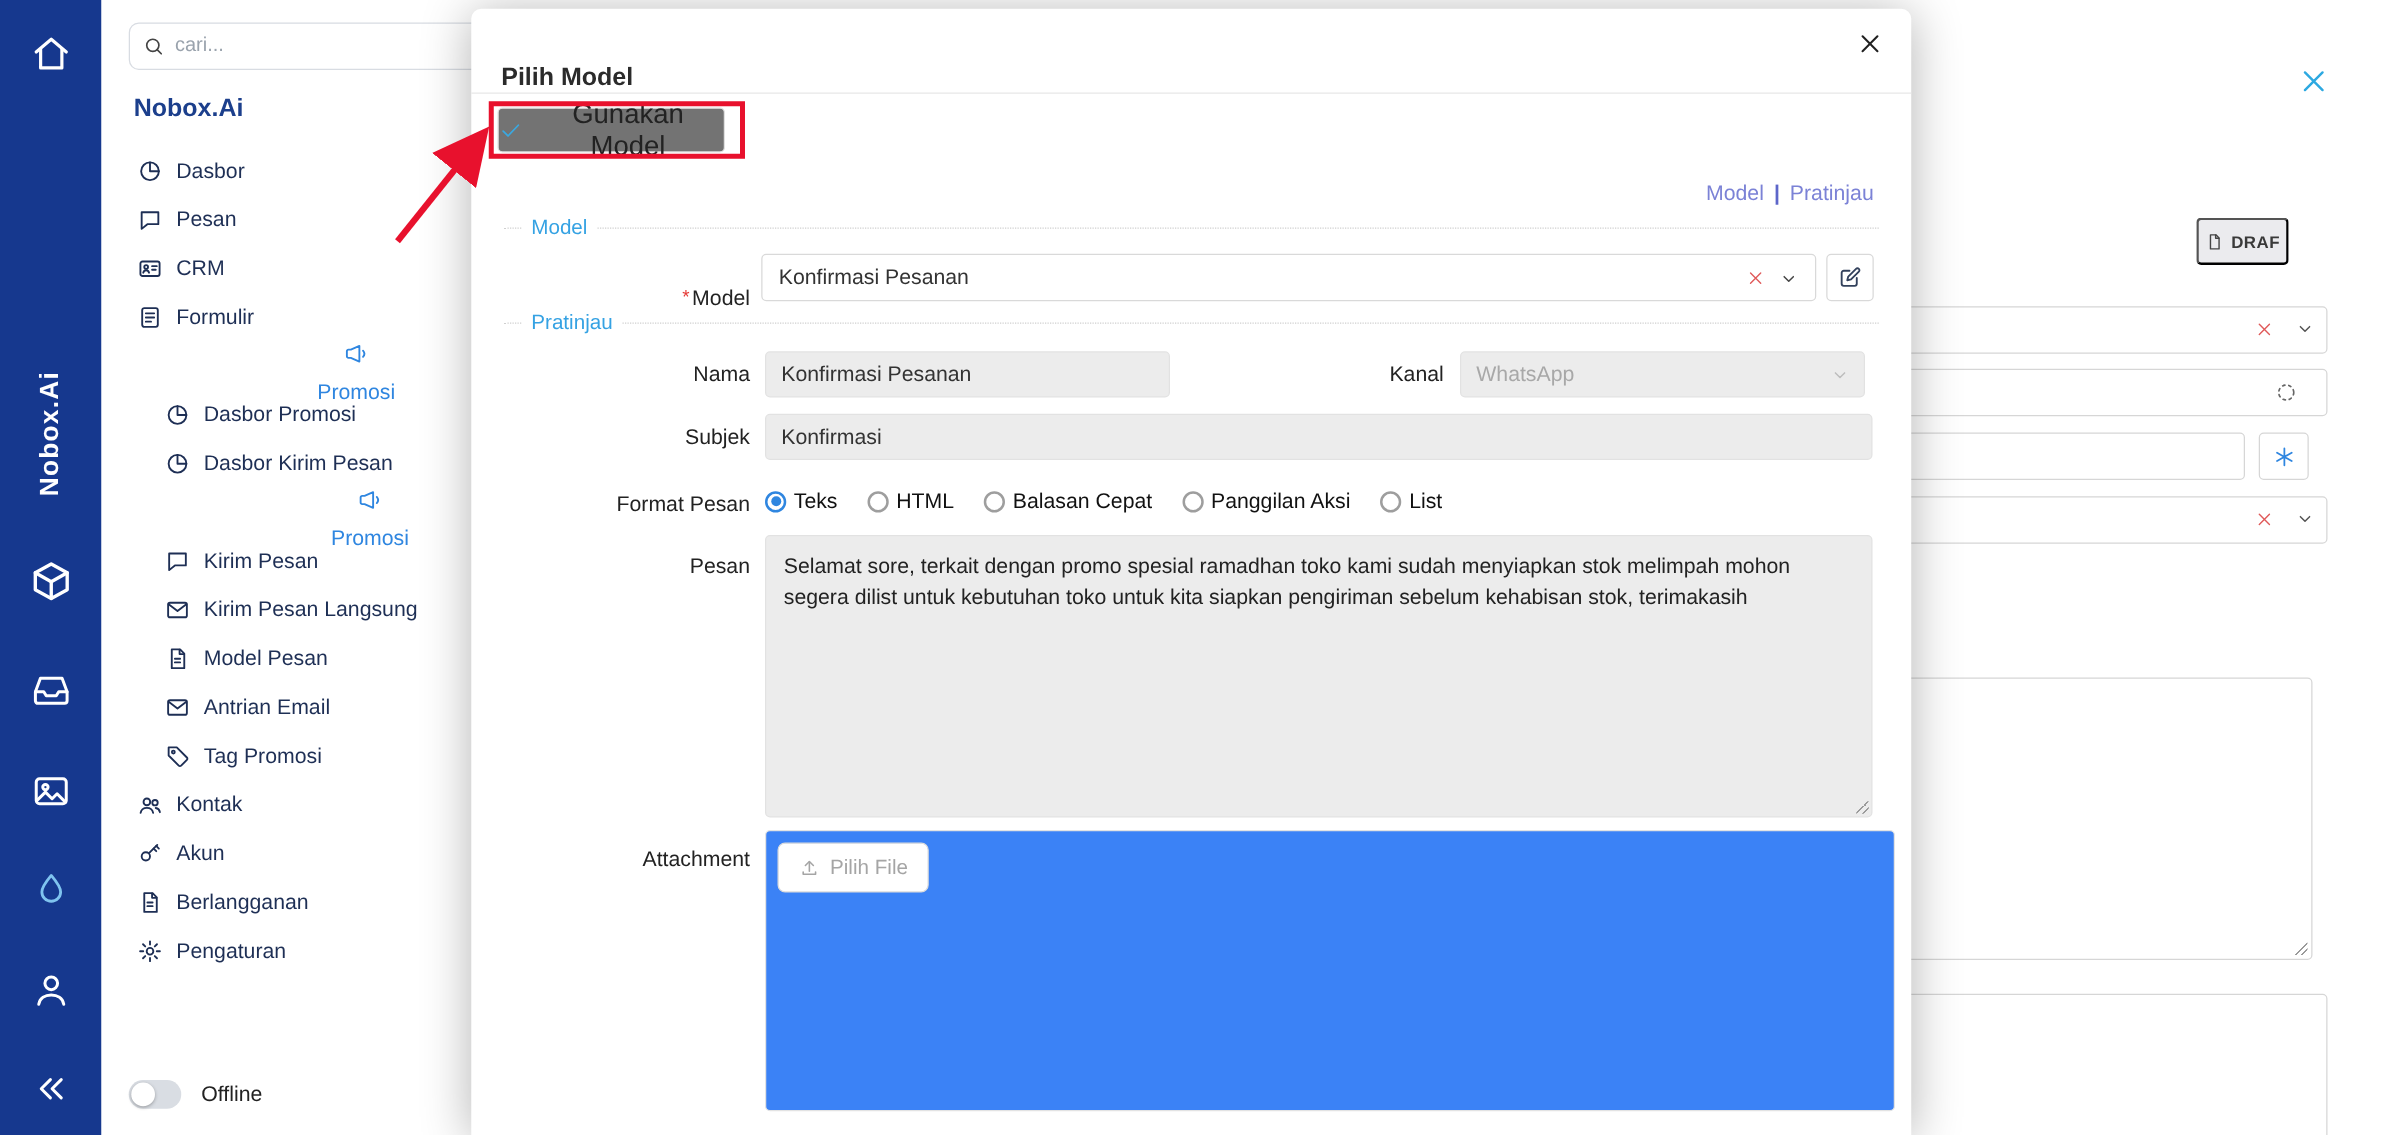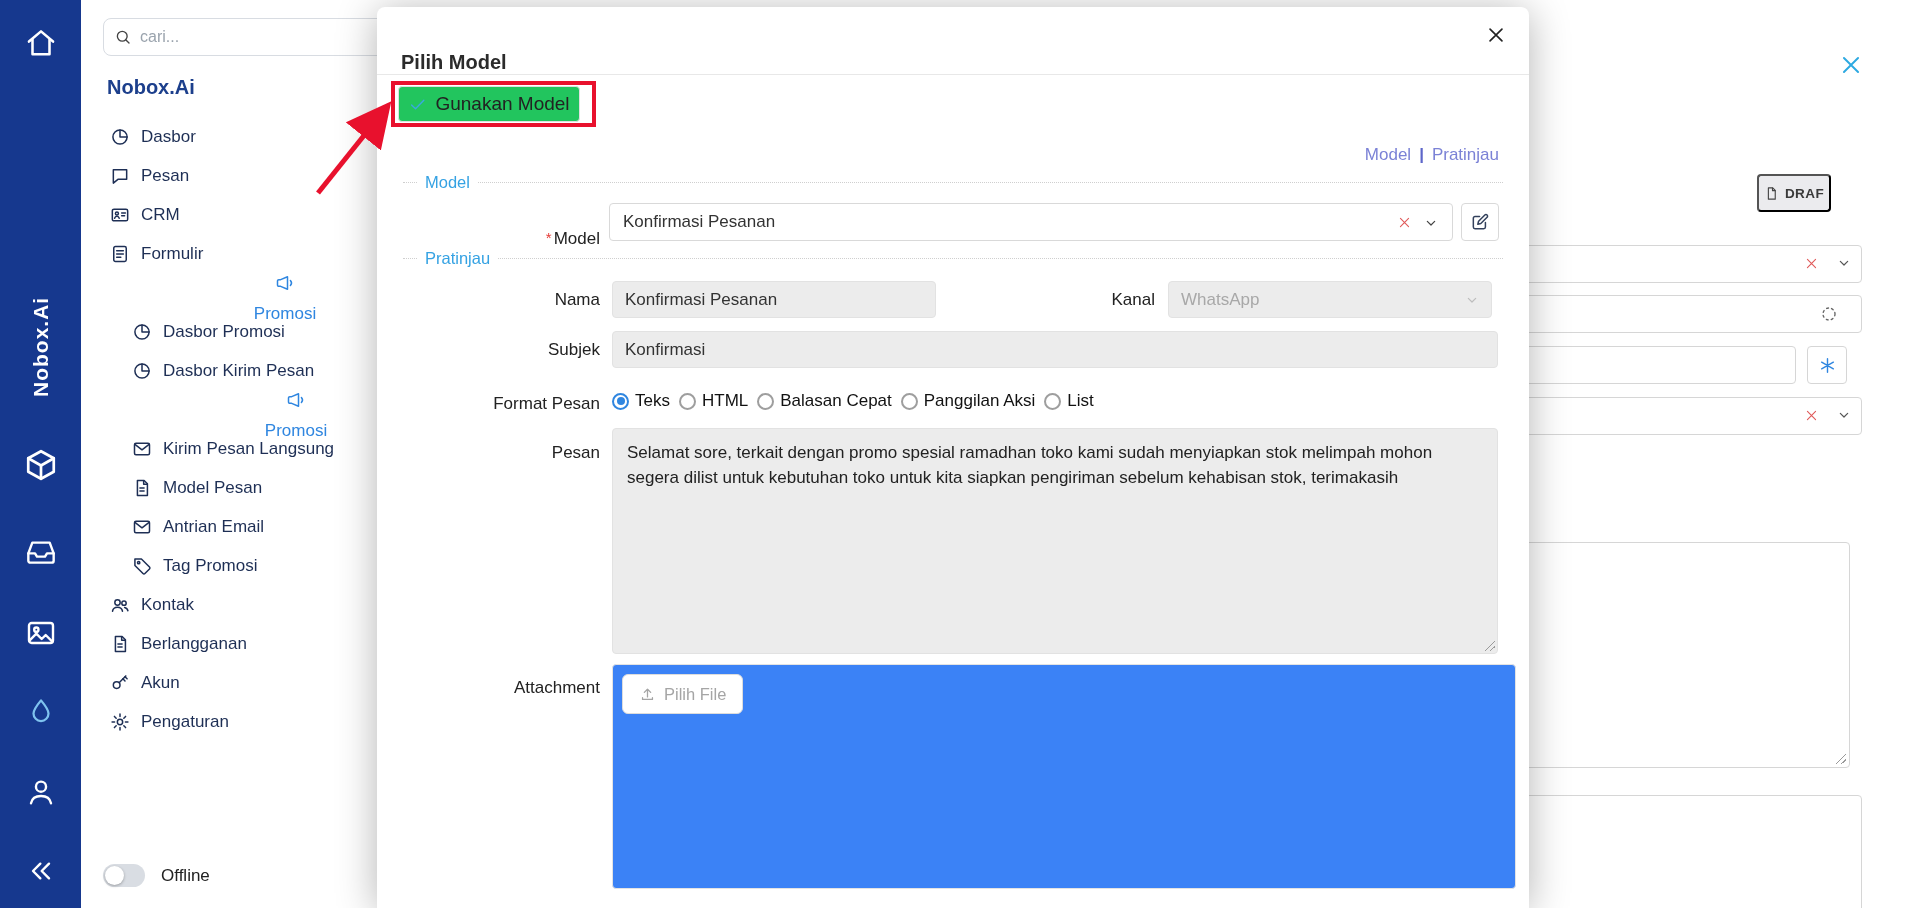--- a/index.html
+++ b/index.html
@@ -102,23 +102,23 @@
   }
   .modal-header {
     height:68px; border-bottom:1px solid #e8e8e8; display:flex; align-items:flex-end;
     padding:0 24px; position:relative;
   }
   .modal-title { font-size:20px; font-weight:600; color:#2b2b2b; }
   .modal-close { position:absolute; right:22px; top:17px; width:22px; height:22px; color:#222; cursor:pointer; }
 
   .use-model-btn {
     position:absolute; left:21px; top:79px; width:182px; height:36px;
-    background:#22c55e; border:1px solid #e0e0e0; border-radius:4px;
-    display:flex; align-items:center; justify-content:center; gap:8px;
-    font-size:19px; color:#222; cursor:pointer;
+    background:#737373; border:1px solid #e0e0e0; border-radius:4px;
+    display:flex; align-items:center; justify-content:space-between; gap:8px;
+    font-size:22px; color:#222; cursor:pointer;
   }
   .use-model-btn .chk { width:19px; height:19px; color:#3aa8e0; }
   .anno-rect {
     position:absolute; left:14px; top:74px; width:205px; height:46px;
     border:4px solid #e8112d; pointer-events:none; z-index:30;
   }
   .anno-arrow { position:absolute; left:300px; top:95px; width:110px; height:115px; z-index:50; pointer-events:none; }
 
   .tabs { position:absolute; right:30px; top:138px; font-size:17px; color:#7b82d6; display:flex; gap:8px; }
   .tabs .sep { color:#5d66c9; font-weight:bold; }
@@ -156,21 +156,21 @@
     position:absolute; height:37px; background:#ececec; border:1px solid #e2e2e2; border-radius:4px;
     font-size:17px; color:#333; padding:0 12px; font-family:"Liberation Sans", sans-serif; outline:none;
   }
   .kanal-select {
     position:absolute; left:791px; top:274px; width:324px; height:37px;
     background:#ececec; border:1px solid #e2e2e2; border-radius:4px;
     display:flex; align-items:center; padding:0 12px; font-size:17px; color:#a8a8a8;
   }
   .kanal-select .chev { position:absolute; right:11px; top:10px; width:16px; height:16px; color:#bdbdbd; }
 
-  .radio-group { position:absolute; left:235px; top:384px; display:flex; align-items:center; gap:9px; }
+  .radio-group { position:absolute; left:235px; top:384px; display:flex; align-items:center; gap:24px; }
   .radio { display:flex; align-items:center; gap:6px; cursor:pointer; font-size:17px; color:#111; }
   .rbtn {
     width:17px; height:17px; border-radius:50%; border:2px solid #9e9e9e; background:#fff;
     display:inline-block; position:relative; flex:0 0 auto;
   }
   .rbtn.on { border-color:#2f86e0; }
   .rbtn.on::after {
     content:""; position:absolute; left:2.5px; top:2.5px; width:8px; height:8px;
     border-radius:50%; background:#2f86e0;
   }
@@ -309,20 +309,28 @@
           <svg viewBox="0 0 24 24" fill="none" stroke="currentColor" stroke-width="1.8" stroke-linecap="round" stroke-linejoin="round">
             <path d="M15 4.5v15L6.8 16H4.5A1.5 1.5 0 013 14.5v-5A1.5 1.5 0 014.5 8h2.3z"></path>
             <path d="M18.5 9a4.5 4.5 0 010 6"></path>
           </svg>
         </span>
         <span class="mi-label">Promosi</span>
       </div>
       <div class="menu-item sub">
         <span class="mi-icon">
           <svg viewBox="0 0 24 24" fill="none" stroke="currentColor" stroke-width="1.8" stroke-linecap="round" stroke-linejoin="round">
+            <path d="M4 4.5h16v11.5H9.5L4 20.5z"></path>
+          </svg>
+        </span>
+        <span class="mi-label">Kirim Pesan</span>
+      </div>
+      <div class="menu-item sub">
+        <span class="mi-icon">
+          <svg viewBox="0 0 24 24" fill="none" stroke="currentColor" stroke-width="1.8" stroke-linecap="round" stroke-linejoin="round">
             <rect x="3" y="5" width="18" height="14" rx="1.8"></rect>
             <path d="M3.5 6.5L12 13l8.5-6.5"></path>
           </svg>
         </span>
         <span class="mi-label">Kirim Pesan Langsung</span>
       </div>
       <div class="menu-item sub">
         <span class="mi-icon">
           <svg viewBox="0 0 24 24" fill="none" stroke="currentColor" stroke-width="1.8" stroke-linecap="round" stroke-linejoin="round">
             <path d="M6.5 3h8l4 4v14h-12z"></path>
@@ -357,36 +365,36 @@
             <path d="M3 19.5c.6-3 3-4.7 6-4.7s5.4 1.7 6 4.7"></path>
             <circle cx="16.8" cy="9.8" r="2.6"></circle>
             <path d="M17.5 14.9c2.2.4 3.6 1.9 4 4"></path>
           </svg>
         </span>
         <span class="mi-label">Kontak</span>
       </div>
       <div class="menu-item">
         <span class="mi-icon">
           <svg viewBox="0 0 24 24" fill="none" stroke="currentColor" stroke-width="1.8" stroke-linecap="round" stroke-linejoin="round">
+            <circle cx="8" cy="14.5" r="4"></circle>
+            <path d="M11.5 11L19 3.5"></path>
+            <path d="M15.5 7l2.5 2.5M18 4.5L20.5 7"></path>
+          </svg>
+        </span>
+        <span class="mi-label">Akun</span>
+      </div>
+      <div class="menu-item">
+        <span class="mi-icon">
+          <svg viewBox="0 0 24 24" fill="none" stroke="currentColor" stroke-width="1.8" stroke-linecap="round" stroke-linejoin="round">
             <path d="M6.5 3h8l4 4v14h-12z"></path>
             <path d="M14 3.3V7.5h4.2"></path>
             <path d="M9.5 12h5M9.5 15.5h5"></path>
           </svg>
         </span>
         <span class="mi-label">Berlangganan</span>
-      </div>
-      <div class="menu-item">
-        <span class="mi-icon">
-          <svg viewBox="0 0 24 24" fill="none" stroke="currentColor" stroke-width="1.8" stroke-linecap="round" stroke-linejoin="round">
-            <circle cx="8" cy="14.5" r="4"></circle>
-            <path d="M11.5 11L19 3.5"></path>
-            <path d="M15.5 7l2.5 2.5M18 4.5L20.5 7"></path>
-          </svg>
-        </span>
-        <span class="mi-label">Akun</span>
       </div>
       <div class="menu-item">
         <span class="mi-icon">
           <svg viewBox="0 0 24 24" fill="none" stroke="currentColor" stroke-width="1.8" stroke-linecap="round" stroke-linejoin="round">
             <circle cx="12" cy="12" r="3.2"></circle>
             <path d="M12 2.5v3M12 18.5v3M2.5 12h3M18.5 12h3M5.3 5.3l2.1 2.1M16.6 16.6l2.1 2.1M18.7 5.3l-2.1 2.1M7.4 16.6l-2.1 2.1"></path>
           </svg>
         </span>
         <span class="mi-label">Pengaturan</span>
       </div>

